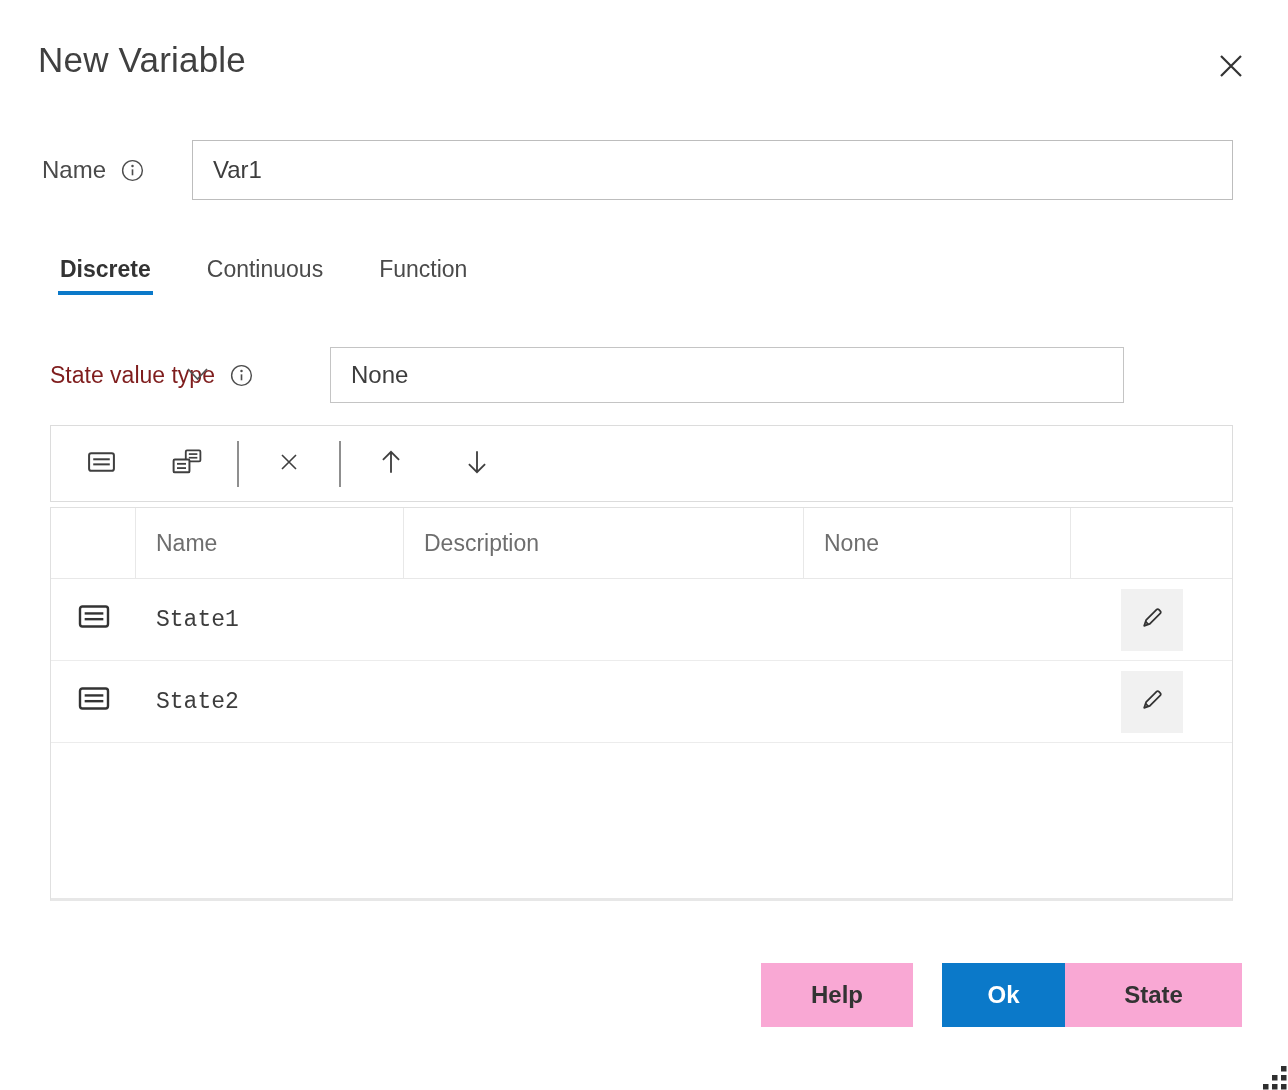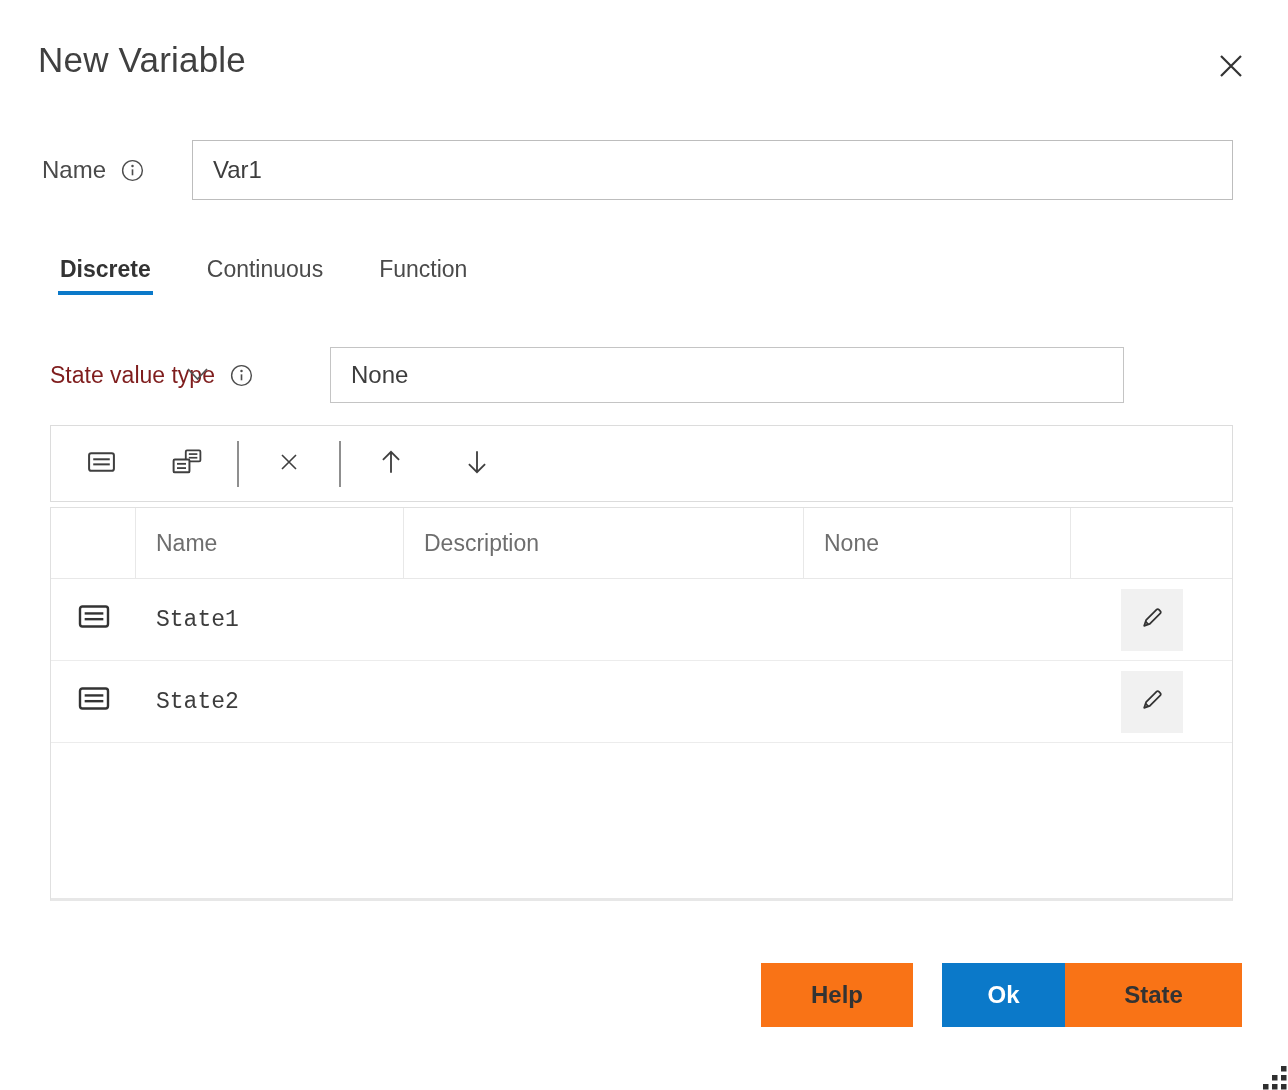--- a/index.html
+++ b/index.html
@@ -54,21 +54,21 @@
   .td { display:flex; align-items:center; padding-left:20px; font-size:23px; color:#3d3d3d; }
   .td.icon-cell { justify-content:center; padding-left:0; }
   .td.action-cell { justify-content:center; padding-left:0; }
   .edit-btn { width:62px; height:62px; background:#f1f1f1; border:none; display:flex;
     align-items:center; justify-content:center; cursor:pointer; }
 
   
   .footer { top:963px; right:46px; display:flex; align-items:center; }
   .btn { height:64px; border:none; font-size:24px; font-weight:bold; cursor:pointer;
     font-family:"Liberation Sans", sans-serif; }
-  .btn-light { background:#f97316; color:#333333; }
+  .btn-light { background:#f9a8d4; color:#333333; }
   .btn-primary { background:var(--accent,#0b79c9); color:#ffffff; }
   .btn-help { width:152px; margin-right:29px; }
   .btn-ok { width:123px; }
   .btn-cancel { width:177px; }
 
   .resize-grip { right:1px; bottom:-1px; cursor:nwse-resize; line-height:0; }
 </style>
 </head>
 <body>
 

